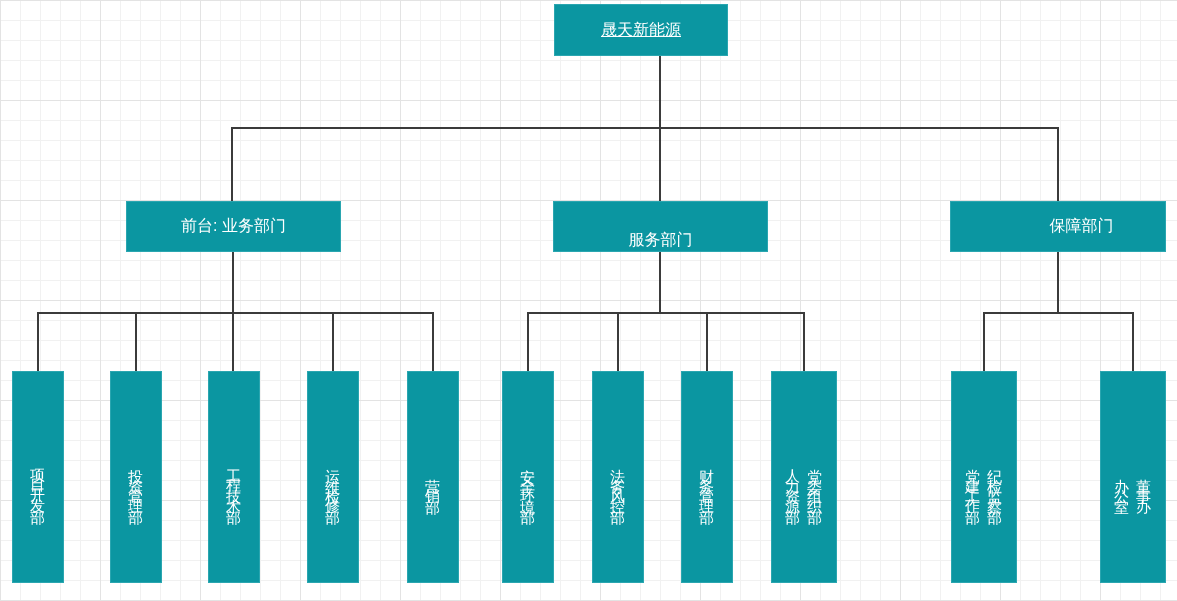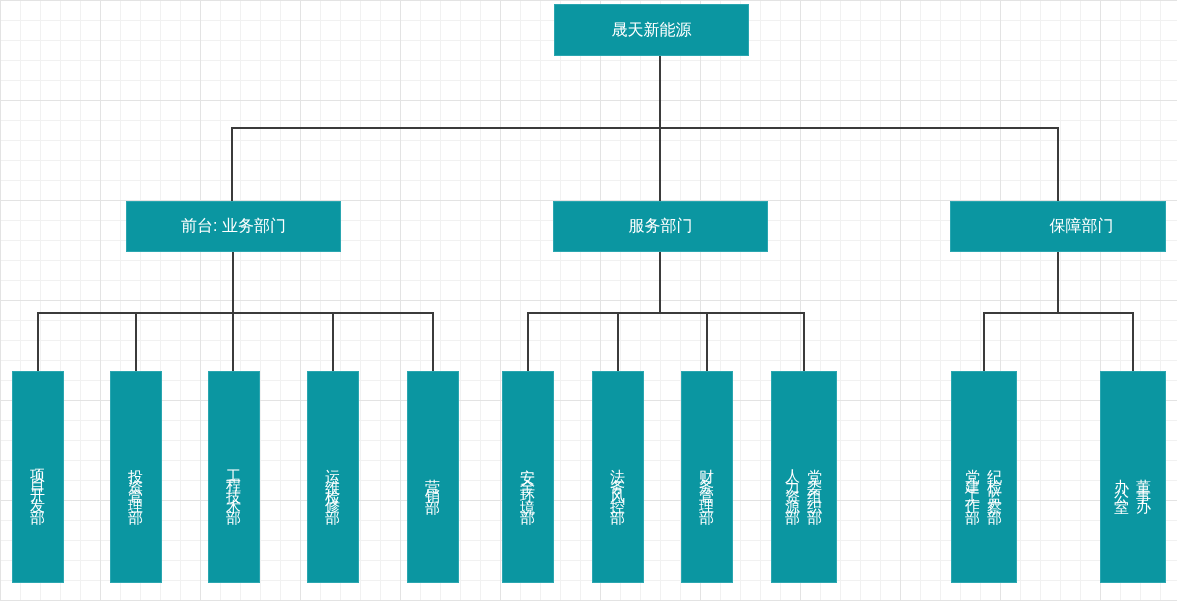--- a/index.html
+++ b/index.html
@@ -49,24 +49,24 @@
   .e-gc-h     {left:983px;top:312px;width:151px;height:2px;}
   .e-gc-d0    {left:983px;top:312px;width:2px;height:59px;}
   .e-gc-d1    {left:1132px;top:312px;width:2px;height:59px;}
 
   
   .node{
     position:absolute;background:var(--teal);color:#fff;
     display:flex;align-items:center;justify-content:center;
     border:1px solid var(--teal-edge);
   }
-  .root-box{left:554px;top:4px;width:195px;height:52px;font-size:16px;}
+  .root-box{left:554px;top:4px;width:174px;height:52px;font-size:16px;text-decoration:underline;}
   .grp{height:51px;top:201px;font-size:16px;}
   .grp-a{left:126px;width:215px;}
-  .grp-b{left:553px;width:215px;}
+  .grp-b{left:553px;width:215px;align-items:flex-end;}
   .grp-c{left:950px;width:216px;padding-left:47px;}
 
   .leaf{top:371px;height:212px;width:52px;flex-direction:row-reverse;gap:7px;}
   .leaf.wide{width:66px;}
   .lA0{left:12px;}  .lA1{left:110px;} .lA2{left:208px;} .lA3{left:307px;} .lA4{left:407px;}
   .lB0{left:502px;} .lB1{left:592px;} .lB2{left:681px;} .lB3{left:771px;}
   .lC0{left:951px;} .lC1{left:1100px;}
 
   .vcol{
     writing-mode:vertical-rl;text-orientation:upright;

